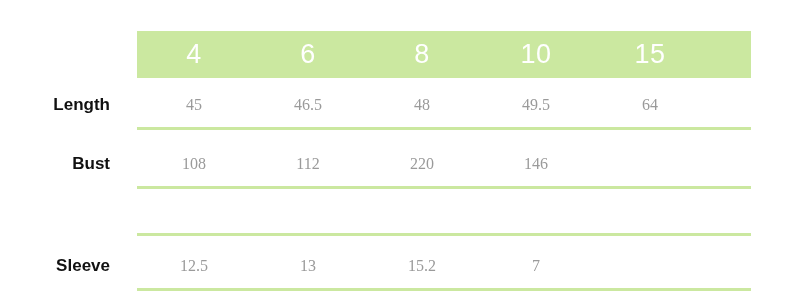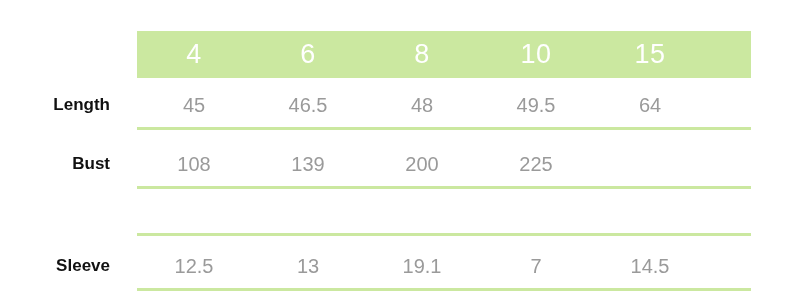--- a/index.html
+++ b/index.html
@@ -76,23 +76,24 @@
     margin-left: 27px;
     width: 614px;
     display: flex;
     align-items: center;
     flex: 0 0 614px;
   }
   .value-cell {
     width: 114px;
     text-align: center;
     color: #9a9a9a;
-    font-size: 20px;
+    font-size: 16px;
     font-weight: 400;
     line-height: 1;
+    font-family: Liberation Serif, serif;
   }
 
   
   .divider {
     position: absolute;
     left: 137px;
     width: 614px;
     height: 3px;
     background: #cbe8a0;
   }
@@ -126,23 +127,23 @@
       <div class="value-cell">64</div>
     </div>
   </div>
 
   <div class="divider divider-1"></div>
 
   <div class="row row-bust">
     <div class="row-label">Bust</div>
     <div class="row-values">
       <div class="value-cell">108</div>
-      <div class="value-cell">139</div>
-      <div class="value-cell">200</div>
-      <div class="value-cell">225</div>
+      <div class="value-cell">112</div>
+      <div class="value-cell">220</div>
+      <div class="value-cell">146</div>
     </div>
   </div>
 
   <div class="divider divider-2"></div>
 
   <div class="row row-blank">
     <div class="row-label"></div>
     <div class="row-values">
       <div class="value-cell"></div>
       <div class="value-cell"></div>
@@ -152,21 +153,20 @@
     </div>
   </div>
 
   <div class="divider divider-3"></div>
 
   <div class="row row-sleeve">
     <div class="row-label">Sleeve</div>
     <div class="row-values">
       <div class="value-cell">12.5</div>
       <div class="value-cell">13</div>
-      <div class="value-cell">19.1</div>
+      <div class="value-cell">15.2</div>
       <div class="value-cell">7</div>
-      <div class="value-cell">14.5</div>
     </div>
   </div>
 
   <div class="divider divider-4"></div>
 
 </div>
 
 </body></html>

